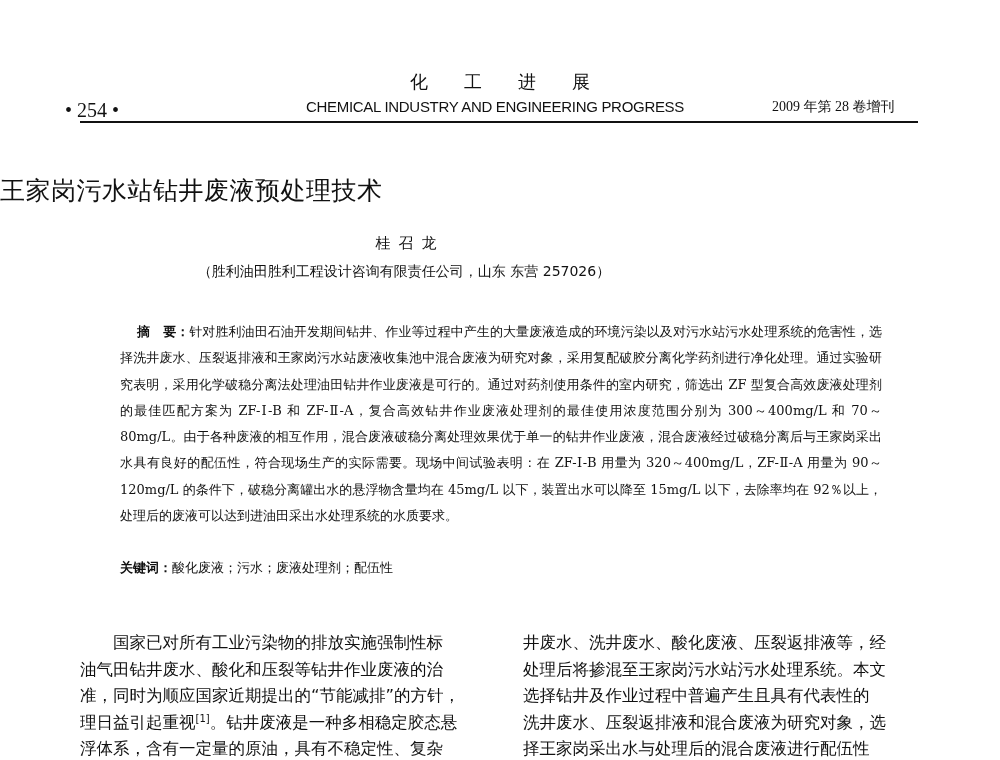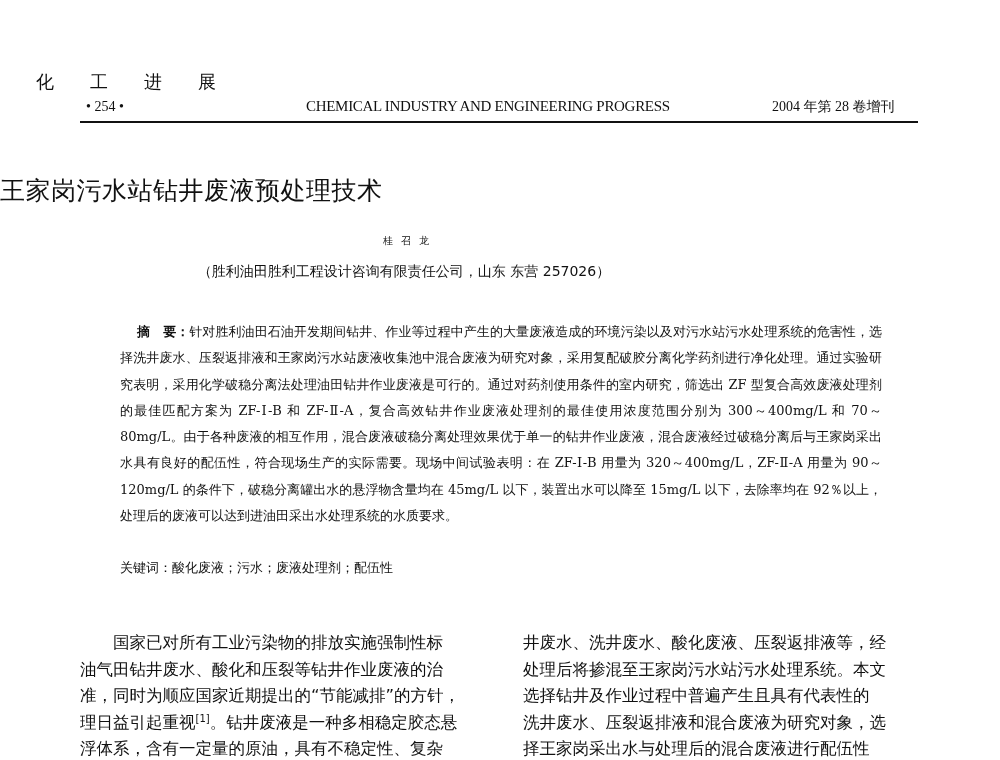--- a/index.html
+++ b/index.html
@@ -13,36 +13,36 @@
       position: relative;
       overflow: hidden;
       color: #111111;
       font-family: "DejaVu Serif", "Liberation Serif", serif;
     }
     .abs { position: absolute; }
 
     
     .journal-cn {
       left: 0; width: 1000px; top: 70px;
-      text-align: left;
+      text-align: center;
       font-size: 18px;
       letter-spacing: 36px;
       padding-left: 36px;
       box-sizing: border-box;
       font-family: "DejaVu Serif", serif;
     }
     .page-no {
-      left: 86px; top: 99px;
-      font-size: 14px;
+      left: 65px; top: 99px;
+      font-size: 20px;
       font-family: "Liberation Serif", serif;
     }
     .journal-en {
       left: 306px; top: 98px;
       font-size: 15px;
-      font-family: Liberation Serif, serif;
+      font-family: Liberation Sans, sans-serif;
       letter-spacing: -0.3px;
       white-space: nowrap;
     }
     .issue {
       left: 772px; top: 98px;
       font-size: 14px;
       font-family: "Liberation Serif", serif;
       white-space: nowrap;
     }
     .header-rule {
@@ -55,21 +55,21 @@
     .title {
       left: 0; width: 1000px; top: 174px;
       text-align: left;
       font-size: 25px;
       font-family: "DejaVu Sans", sans-serif;
       letter-spacing: 0.5px;
     }
     .author {
       left: 0; width: 812px; top: 234px;
       text-align: center;
-      font-size: 10px;
+      font-size: 15px;
       letter-spacing: 8px;
       padding-left: 8px;
       box-sizing: border-box;
     }
     .affil {
       left: 0; width: 808px; top: 263px;
       text-align: center;
       font-size: 14px;
       font-family: "DejaVu Sans", sans-serif;
       white-space: nowrap;
@@ -90,21 +90,21 @@
       font-family: "DejaVu Sans", sans-serif;
       margin-left: 17px;
     }
     .keywords {
       left: 120px; top: 555px;
       font-size: 13px;
       line-height: 26.3px;
       white-space: nowrap;
     }
     .keywords .label {
-      font-weight: normal;
+      font-weight: bold;
       font-family: "DejaVu Sans", sans-serif;
     }
 
     
     .col {
       top: 630px;
       font-size: 16.5px;
       line-height: 26.5px;
       font-family: "DejaVu Sans", sans-serif;
       text-align: justify;
@@ -113,21 +113,21 @@
     .col-right { left: 523px; width: 394px; }
     .line { display: block; white-space: nowrap; overflow: hidden; }
     sup { font-size: 10px; vertical-align: 6px; line-height: 0; }
   </style>
 </head>
 <body>
 
 <div class="abs journal-cn">化工进展</div>
 <div class="abs page-no">• 254 •</div>
 <div class="abs journal-en">CHEMICAL INDUSTRY AND ENGINEERING PROGRESS</div>
-<div class="abs issue">2004 年第 28 卷增刊</div>
+<div class="abs issue">2009 年第 28 卷增刊</div>
 <div class="abs header-rule"></div>
 
 <div class="abs title">王家岗污水站钻井废液预处理技术</div>
 <div class="abs author">桂召龙</div>
 <div class="abs affil">（胜利油田胜利工程设计咨询有限责任公司，山东 东营 257026）</div>
 
 <div class="abs abstract">
   <span class="label">摘　要：</span><span>针对胜利油田石油开发期间钻井、作业等过程中产生的大量废液造成的环境污染以及对污水站污水处理系统的危害性，选择洗井废水、压裂返排液和王家岗污水站废液收集池中混合废液为研究对象，采用复配破胶分离化学药剂进行净化处理。通过实验研究表明，采用化学破稳分离法处理油田钻井作业废液是可行的。通过对药剂使用条件的室内研究，筛选出 ZF 型复合高效废液处理剂的最佳匹配方案为 ZF-Ⅰ-B 和 ZF-Ⅱ-A，复合高效钻井作业废液处理剂的最佳使用浓度范围分别为 300～400mg/L 和 70～80mg/L。由于各种废液的相互作用，混合废液破稳分离处理效果优于单一的钻井作业废液，混合废液经过破稳分离后与王家岗采出水具有良好的配伍性，符合现场生产的实际需要。现场中间试验表明：在 ZF-Ⅰ-B 用量为 320～400mg/L，ZF-Ⅱ-A 用量为 90～120mg/L 的条件下，破稳分离罐出水的悬浮物含量均在 45mg/L 以下，装置出水可以降至 15mg/L 以下，去除率均在 92％以上，处理后的废液可以达到进油田采出水处理系统的水质要求。</span>
 </div>
 

